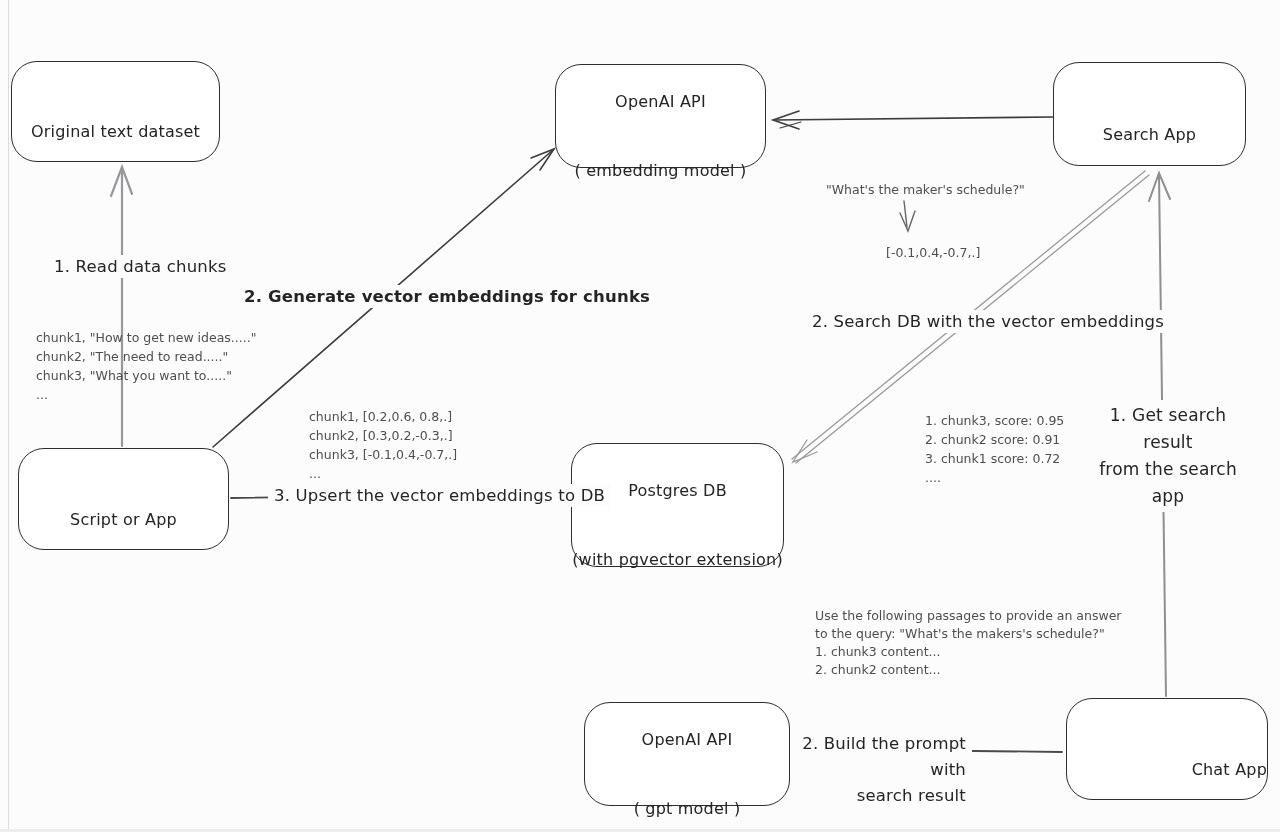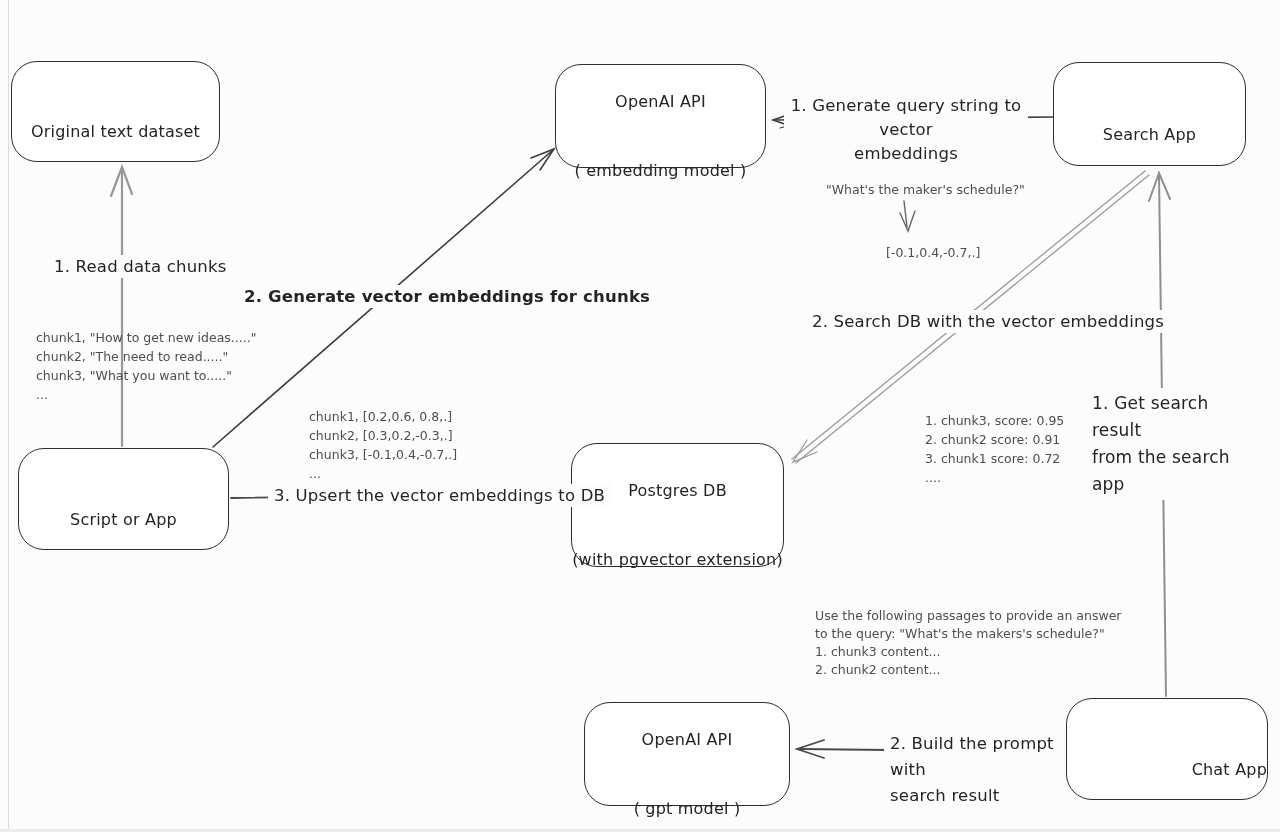--- a/index.html
+++ b/index.html
@@ -69,22 +69,22 @@
     z-index:3;
     white-space:nowrap;
     text-align:center;
   }
   .edge-label .row{display:block;}
   #lbl-read{left:48px;top:255px;}
   #lbl-generate{left:238px;top:285px;font-weight:bold;}
   #lbl-upsert{left:268px;top:484px;}
   #lbl-query{left:784px;top:92px;width:244px;text-align:center;line-height:24px;white-space:normal;}
   #lbl-searchdb{left:806px;top:310px;}
-  #lbl-getresult{left:1086px;top:388px;width:164px;text-align:left;line-height:27px;font-size:17px;white-space:normal;}
-  #lbl-buildprompt{left:884px;top:729px;width:180px;text-align:left;line-height:26px;white-space:normal;}
+  #lbl-getresult{left:1086px;top:400px;width:164px;text-align:center;line-height:27px;font-size:17px;white-space:normal;}
+  #lbl-buildprompt{left:792px;top:729px;width:180px;text-align:right;line-height:26px;white-space:normal;}
 
   
   .annotation{
     position:absolute;
     font-size:12.5px;
     line-height:19px;
     color:var(--annotation-text);
     z-index:2;
     white-space:nowrap;
   }
@@ -179,24 +179,20 @@
   <div class="node" id="node-chat">
     <span class="node-label">Chat App</span>
   </div>
 
   <div class="edge-label" id="lbl-read">1. Read data chunks</div>
 
   <div class="edge-label" id="lbl-generate">2. Generate vector embeddings for chunks</div>
 
   <div class="edge-label" id="lbl-upsert">3. Upsert the vector embeddings to DB</div>
 
-  <div class="edge-label" id="lbl-query">
-    <span class="row">1. Generate query string to vector</span>
-    <span class="row">embeddings</span>
-  </div>
 
   <div class="edge-label" id="lbl-searchdb">2. Search DB with the vector embeddings</div>
 
   <div class="edge-label" id="lbl-getresult">
     <span class="row">1. Get search result</span>
     <span class="row">from the search app</span>
   </div>
 
   <div class="edge-label" id="lbl-buildprompt">
     <span class="row">2. Build the prompt with</span>

